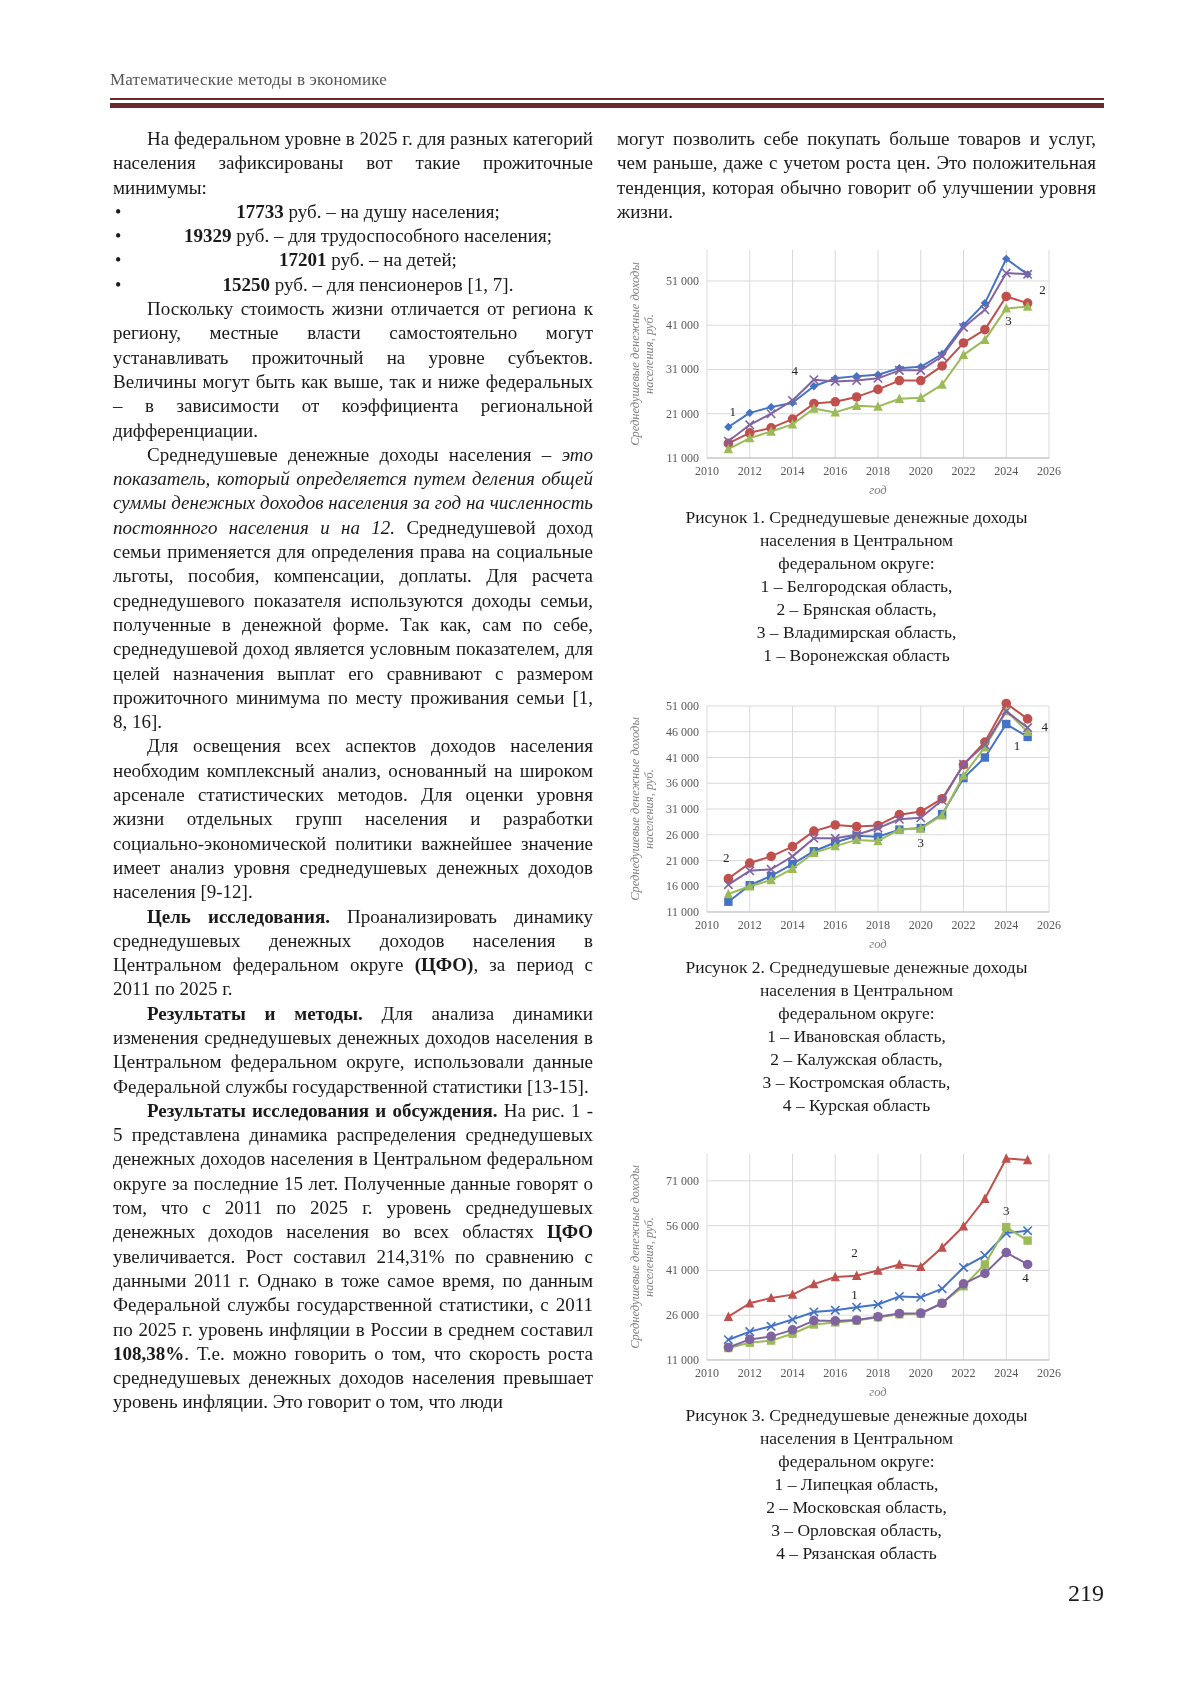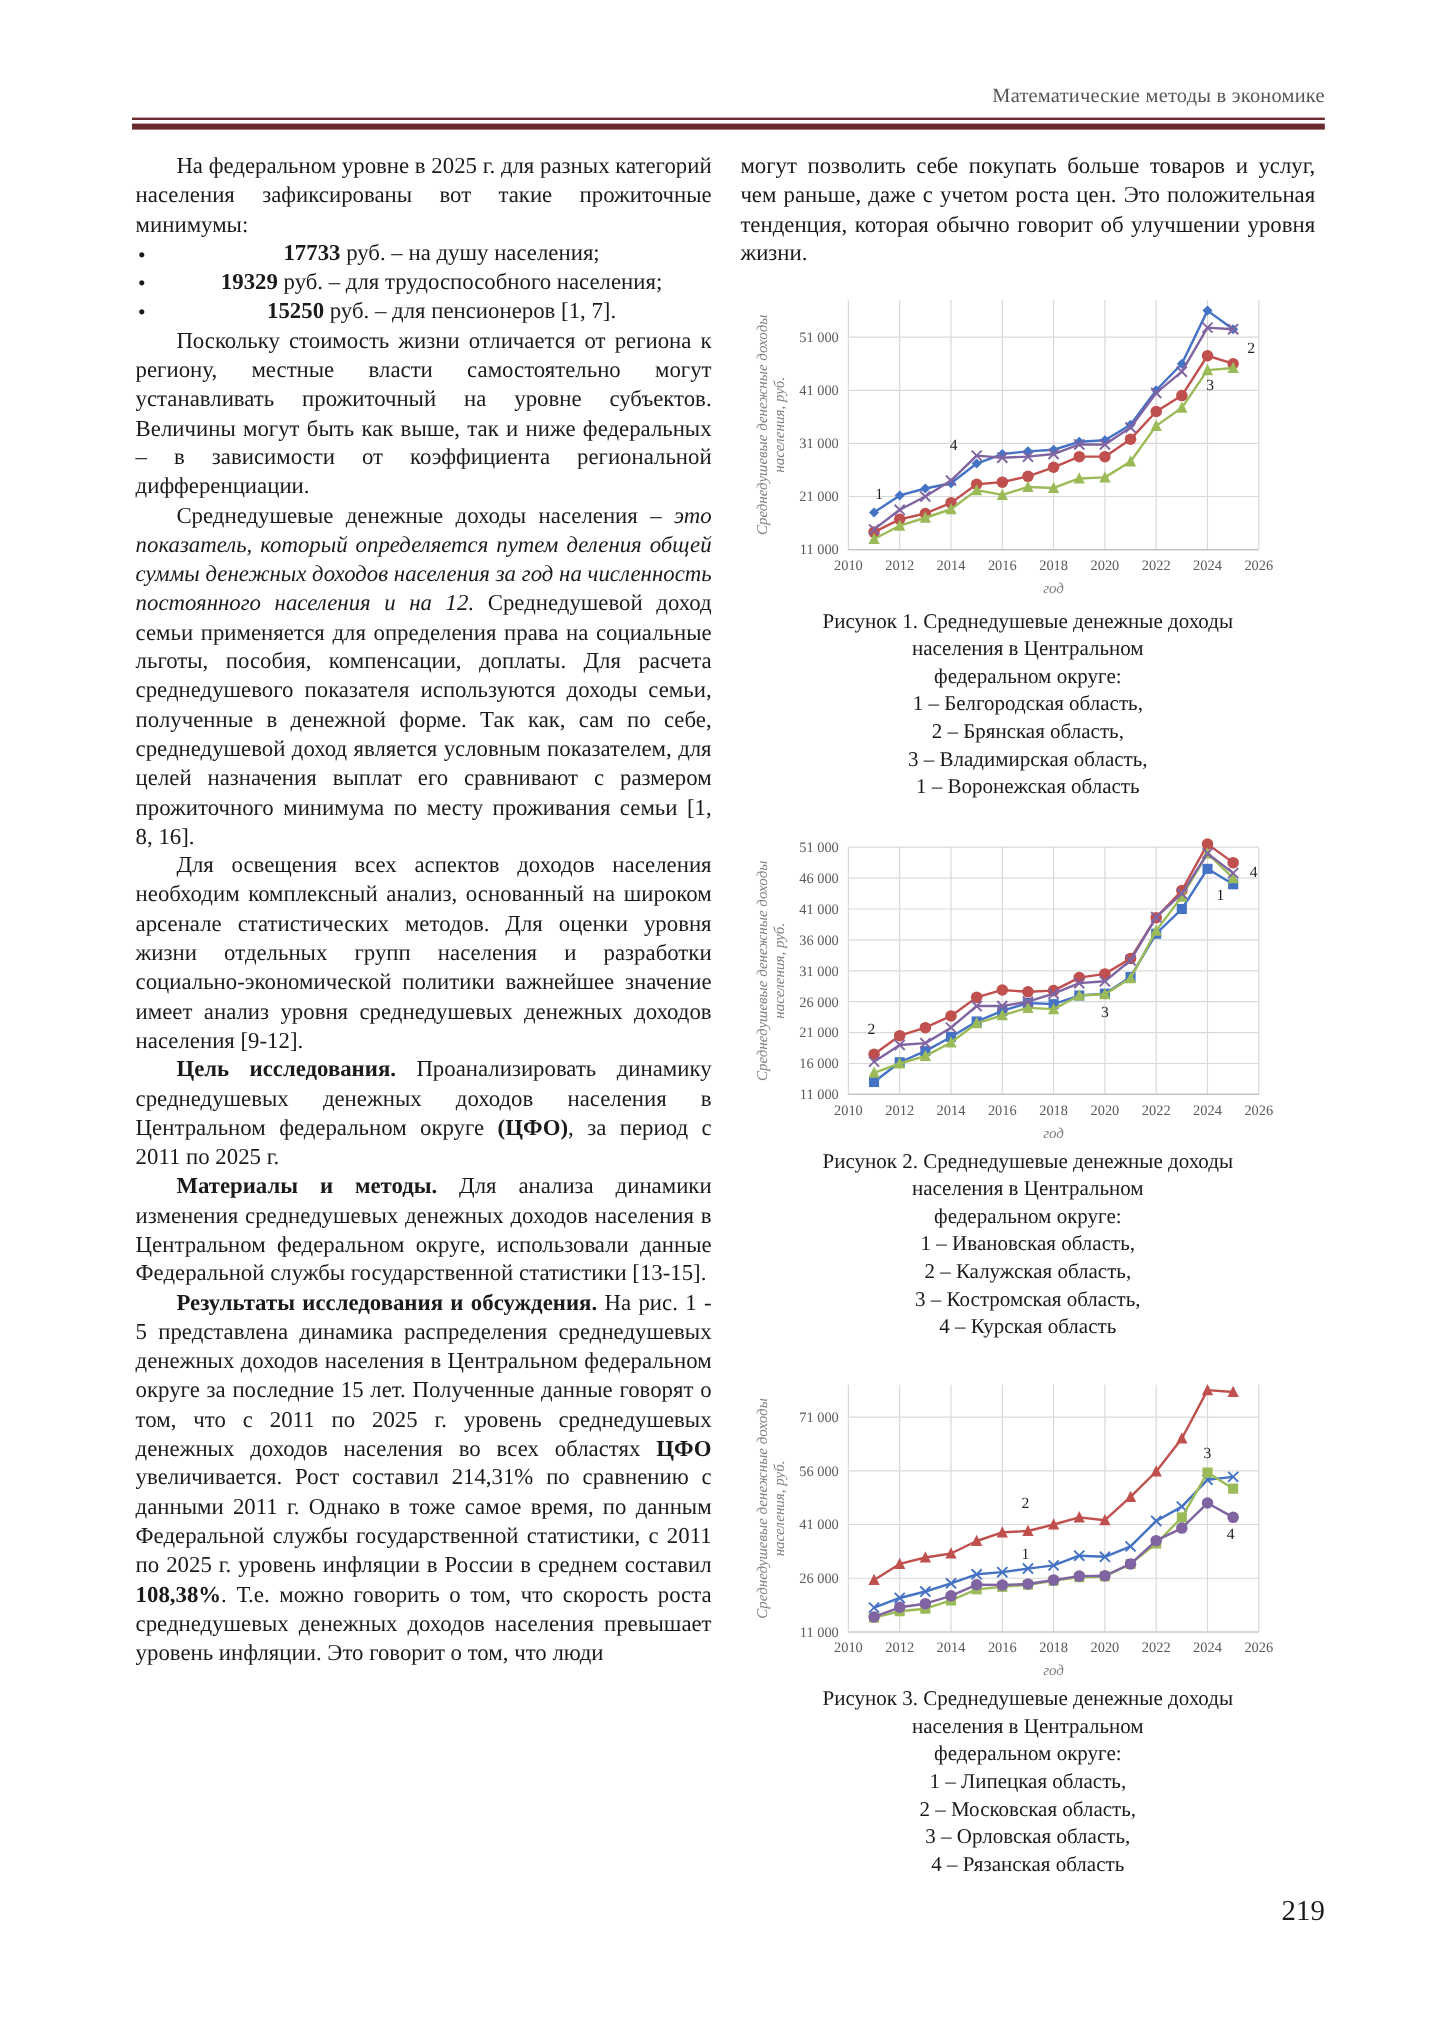--- a/index.html
+++ b/index.html
@@ -1,18 +1,18 @@
 <!DOCTYPE html>
 <html><head>
 <meta charset="utf-8">
 <style>
   html, body { margin:0; padding:0; background:#ffffff; }
   body { width:1200px; height:1697px; position:relative; overflow:hidden;
          font-family:"Liberation Serif", "DejaVu Serif", serif; color:#1a1a1a; }
-  .running-head { position:absolute; left:110px; right:96px; top:70px; text-align:right;
+  .running-head { position:absolute; left:110px; right:96px; top:70px; text-align:left;
          font-size:17px; color:#555; letter-spacing:0.2px; }
   .rule-thin { position:absolute; left:110px; right:96px; top:98px; height:2px; background:#6b2a2e; }
   .rule-thick { position:absolute; left:110px; right:96px; top:103px; height:5px; background:#6b2a2e; }
 
   .col { position:absolute; top:127px; font-size:19px; line-height:24.3px; text-align:justify; }
   .col-left { left:113px; width:480px; }
   .col-right { left:617px; width:479px; }
   .col p { margin:0; }
   .indent { text-indent:34px; }
   .bullets { list-style:none; margin:0; padding:0; }
@@ -34,27 +34,28 @@
 
 <div class="running-head">Математические методы в экономике</div>
 <div class="rule-thin"></div>
 <div class="rule-thick"></div>
 
 <div class="col col-left">
   <p class="indent">На федеральном уровне в 2025 г. для разных категорий населения зафиксированы вот такие прожиточные минимумы:</p>
   <ul class="bullets">
     <li><b>17733</b><span> руб. – на душу населения;</span></li>
     <li><b>19329</b><span> руб. – для трудоспособного населения;</span></li>
+    <li><b>17201</b><span> руб. – на детей;</span></li>
     <li><b>15250</b><span> руб. – для пенсионеров [1, 7].</span></li>
   </ul>
   <p class="indent">Поскольку стоимость жизни отличается от региона к региону, местные власти самостоятельно могут устанавливать прожиточный на уровне субъектов. Величины могут быть как выше, так и ниже федеральных – в зависимости от коэффициента региональной дифференциации.</p>
   <p class="indent"><span>Среднедушевые денежные доходы населения </span><i>– это показатель, который определяется путем деления общей суммы денежных доходов населения за год на численность постоянного населения и на 12.</i><span> Среднедушевой доход семьи применяется для определения права на социальные льготы, пособия, компенсации, доплаты. Для расчета среднедушевого показателя используются доходы семьи, полученные в денежной форме. Так как, сам по себе, среднедушевой доход является условным показателем, для целей назначения выплат его сравнивают с размером прожиточного минимума по месту проживания семьи [1, 8, 16].</span></p>
   <p class="indent">Для освещения всех аспектов доходов населения необходим комплексный анализ, основанный на широком арсенале статистических методов. Для оценки уровня жизни отдельных групп населения и разработки социально-экономической политики важнейшее значение имеет анализ уровня среднедушевых денежных доходов населения [9-12].</p>
   <p class="indent"><b>Цель исследования.</b><span> Проанализировать динамику среднедушевых денежных доходов населения в Центральном федеральном округе </span><b>(ЦФО)</b><span>, за период с 2011 по 2025 г.</span></p>
-  <p class="indent"><b>Материалы и методы.</b><span> Для анализа динамики изменения среднедушевых денежных доходов населения в Центральном федеральном округе, использовали данные Федеральной службы государственной статистики [13-15].</span></p>
+  <p class="indent"><b>Результаты и методы.</b><span> Для анализа динамики изменения среднедушевых денежных доходов населения в Центральном федеральном округе, использовали данные Федеральной службы государственной статистики [13-15].</span></p>
   <p class="indent"><b>Результаты исследования и обсуждения.</b><span> На рис. 1 - 5 представлена динамика распределения среднедушевых денежных доходов населения в Центральном федеральном округе за последние 15 лет. Полученные данные говорят о том, что с 2011 по 2025 г. уровень среднедушевых денежных доходов населения во всех областях </span><b>ЦФО</b><span> увеличивается. Рост составил 214,31% по сравнению с данными 2011 г. Однако в тоже самое время, по данным Федеральной службы государственной статистики, с 2011 по 2025 г. уровень инфляции в России в среднем составил </span><b>108,38%</b><span>. Т.е. можно говорить о том, что скорость роста среднедушевых денежных доходов населения превышает уровень инфляции. Это говорит о том, что люди</span></p>
 </div>
 
 <div class="col col-right">
   <p>могут позволить себе покупать больше товаров и услуг, чем раньше, даже с учетом роста цен. Это положительная тенденция, которая обычно говорит об улучшении уровня жизни.</p>
 </div>
 
 <div class="figure" style="top:236px;">
   <svg class="chart-svg" width="479" height="268">
       <g>

